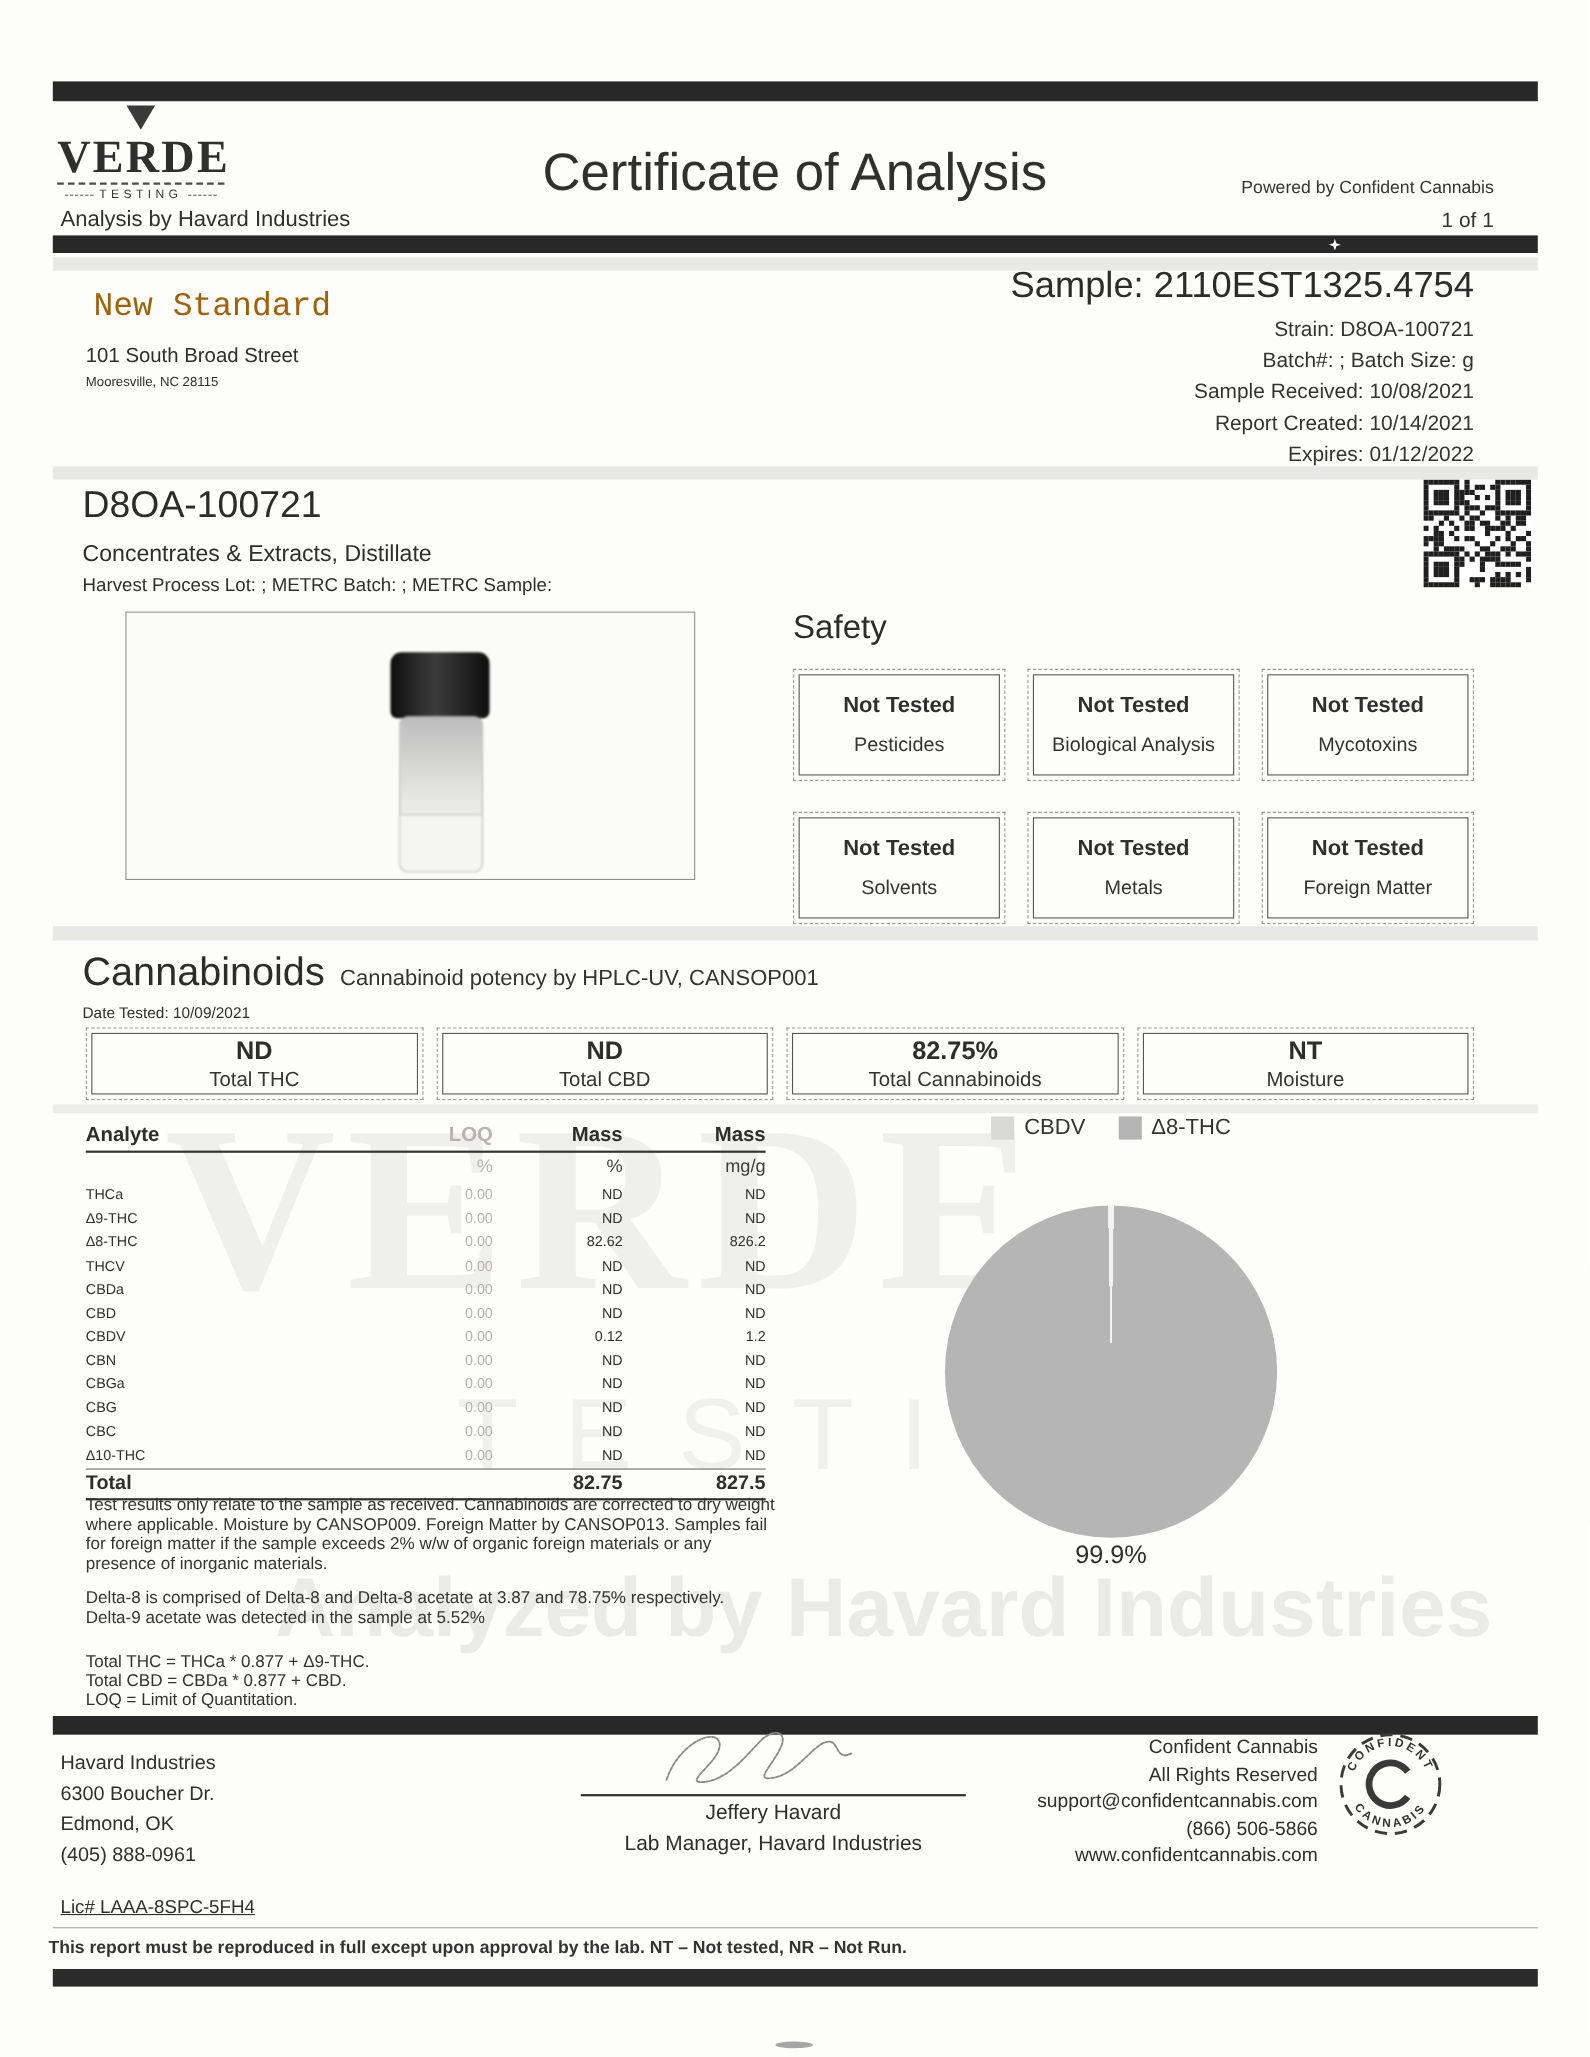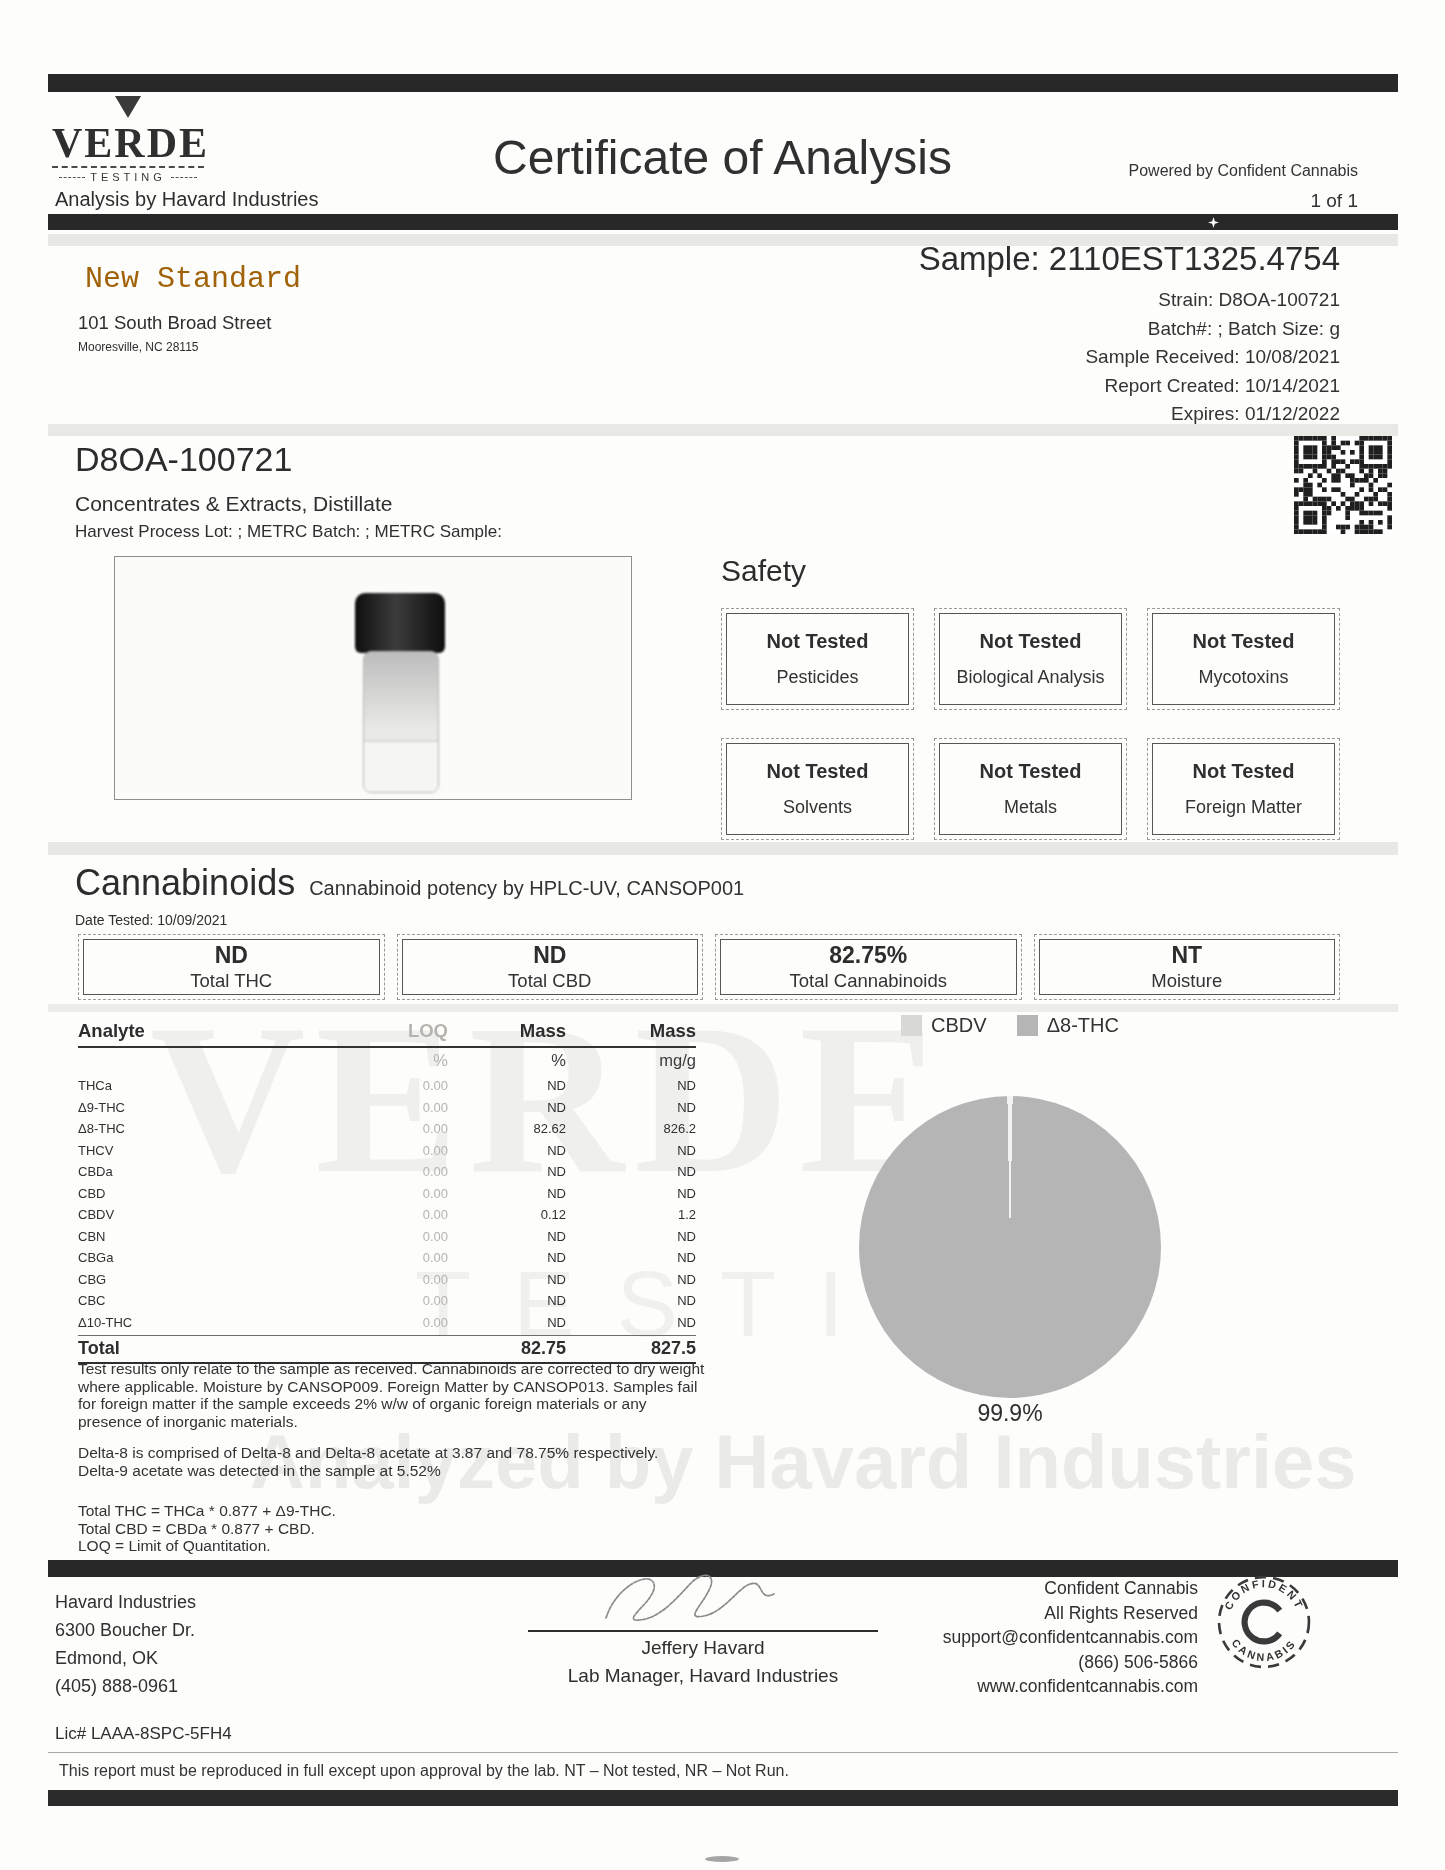--- a/index.html
+++ b/index.html
@@ -97,28 +97,28 @@
 
   
   .wm{position:absolute;white-space:nowrap;pointer-events:none;z-index:0;}
   .wm-verde{left:150px;top:975px;font-size:215px;font-weight:700;letter-spacing:10px;color:rgba(70,70,70,0.075);font-family:"Liberation Serif",serif;}
   .wm-testing{left:415px;top:1252px;font-size:92px;letter-spacing:42px;color:rgba(70,70,70,0.07);}
   .wm-analyzed{left:250px;top:1418px;font-size:76px;font-weight:700;color:rgba(70,70,70,0.10);}
   .fg{z-index:1;}
 
   
   .f-left{left:55px;top:1588px;font-size:18px;line-height:28px;color:#2f2f2f;}
-  .license{left:55px;top:1724px;font-size:17px;color:#2f2f2f;}
+  .license{left:55px;top:1724px;font-size:17px;color:#2f2f2f;text-decoration:underline;}
   .sig-wrap{left:528px;top:1568px;width:350px;text-align:center;}
   .sig-line{border-top:2.5px solid #2e2e2e;margin-top:-4px;}
   .sig-name{font-size:19px;margin-top:5px;color:#2e2e2e;}
   .sig-title{font-size:19px;margin-top:6px;color:#2e2e2e;}
   .f-right{right:247px;top:1576px;text-align:right;font-size:17.5px;line-height:24.5px;color:#2f2f2f;}
   .seal{left:1216px;top:1574px;width:96px;height:96px;}
-  .disclaimer{left:59px;top:1762px;font-size:16px;color:#333;}
+  .disclaimer{left:44px;top:1762px;font-size:16px;color:#333;font-weight:bold;}
 </style>
 </head>
 <body>
 
 <div class="page">
 
   <div class="wm wm-verde">VERDE</div>
   <div class="wm wm-testing">TESTING</div>
   <div class="wm wm-analyzed">Analyzed by Havard Industries</div>
 

